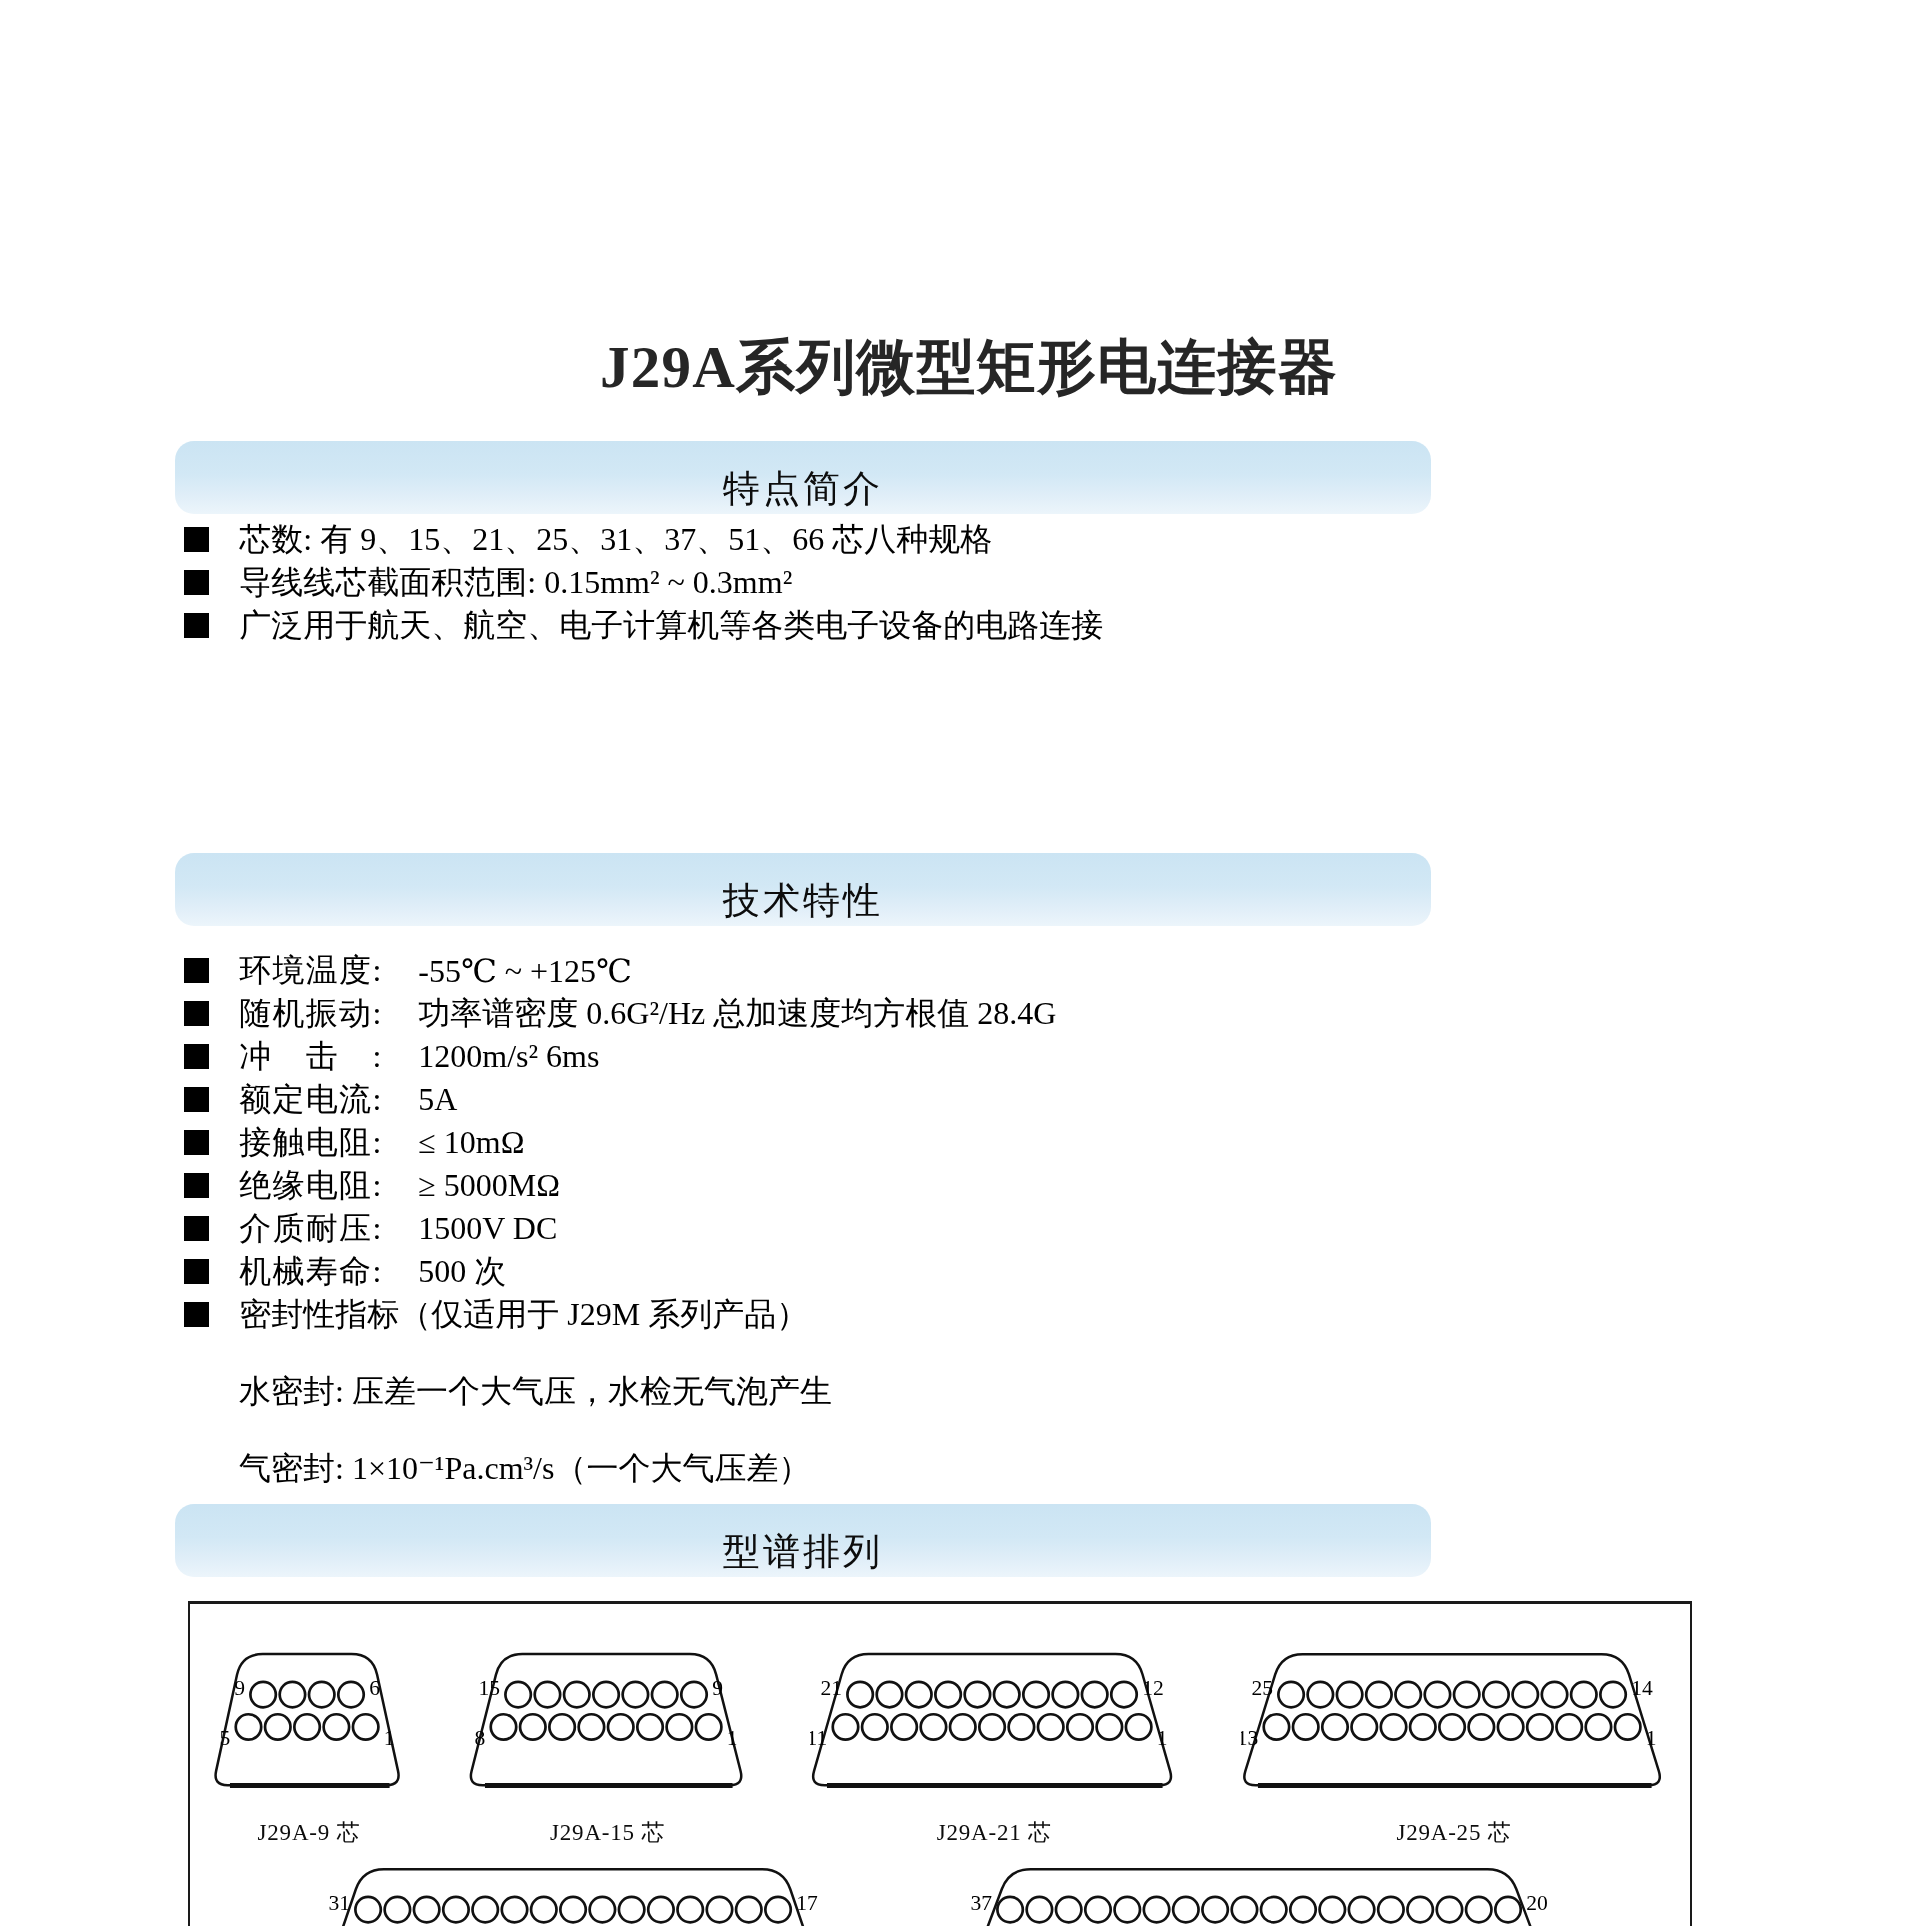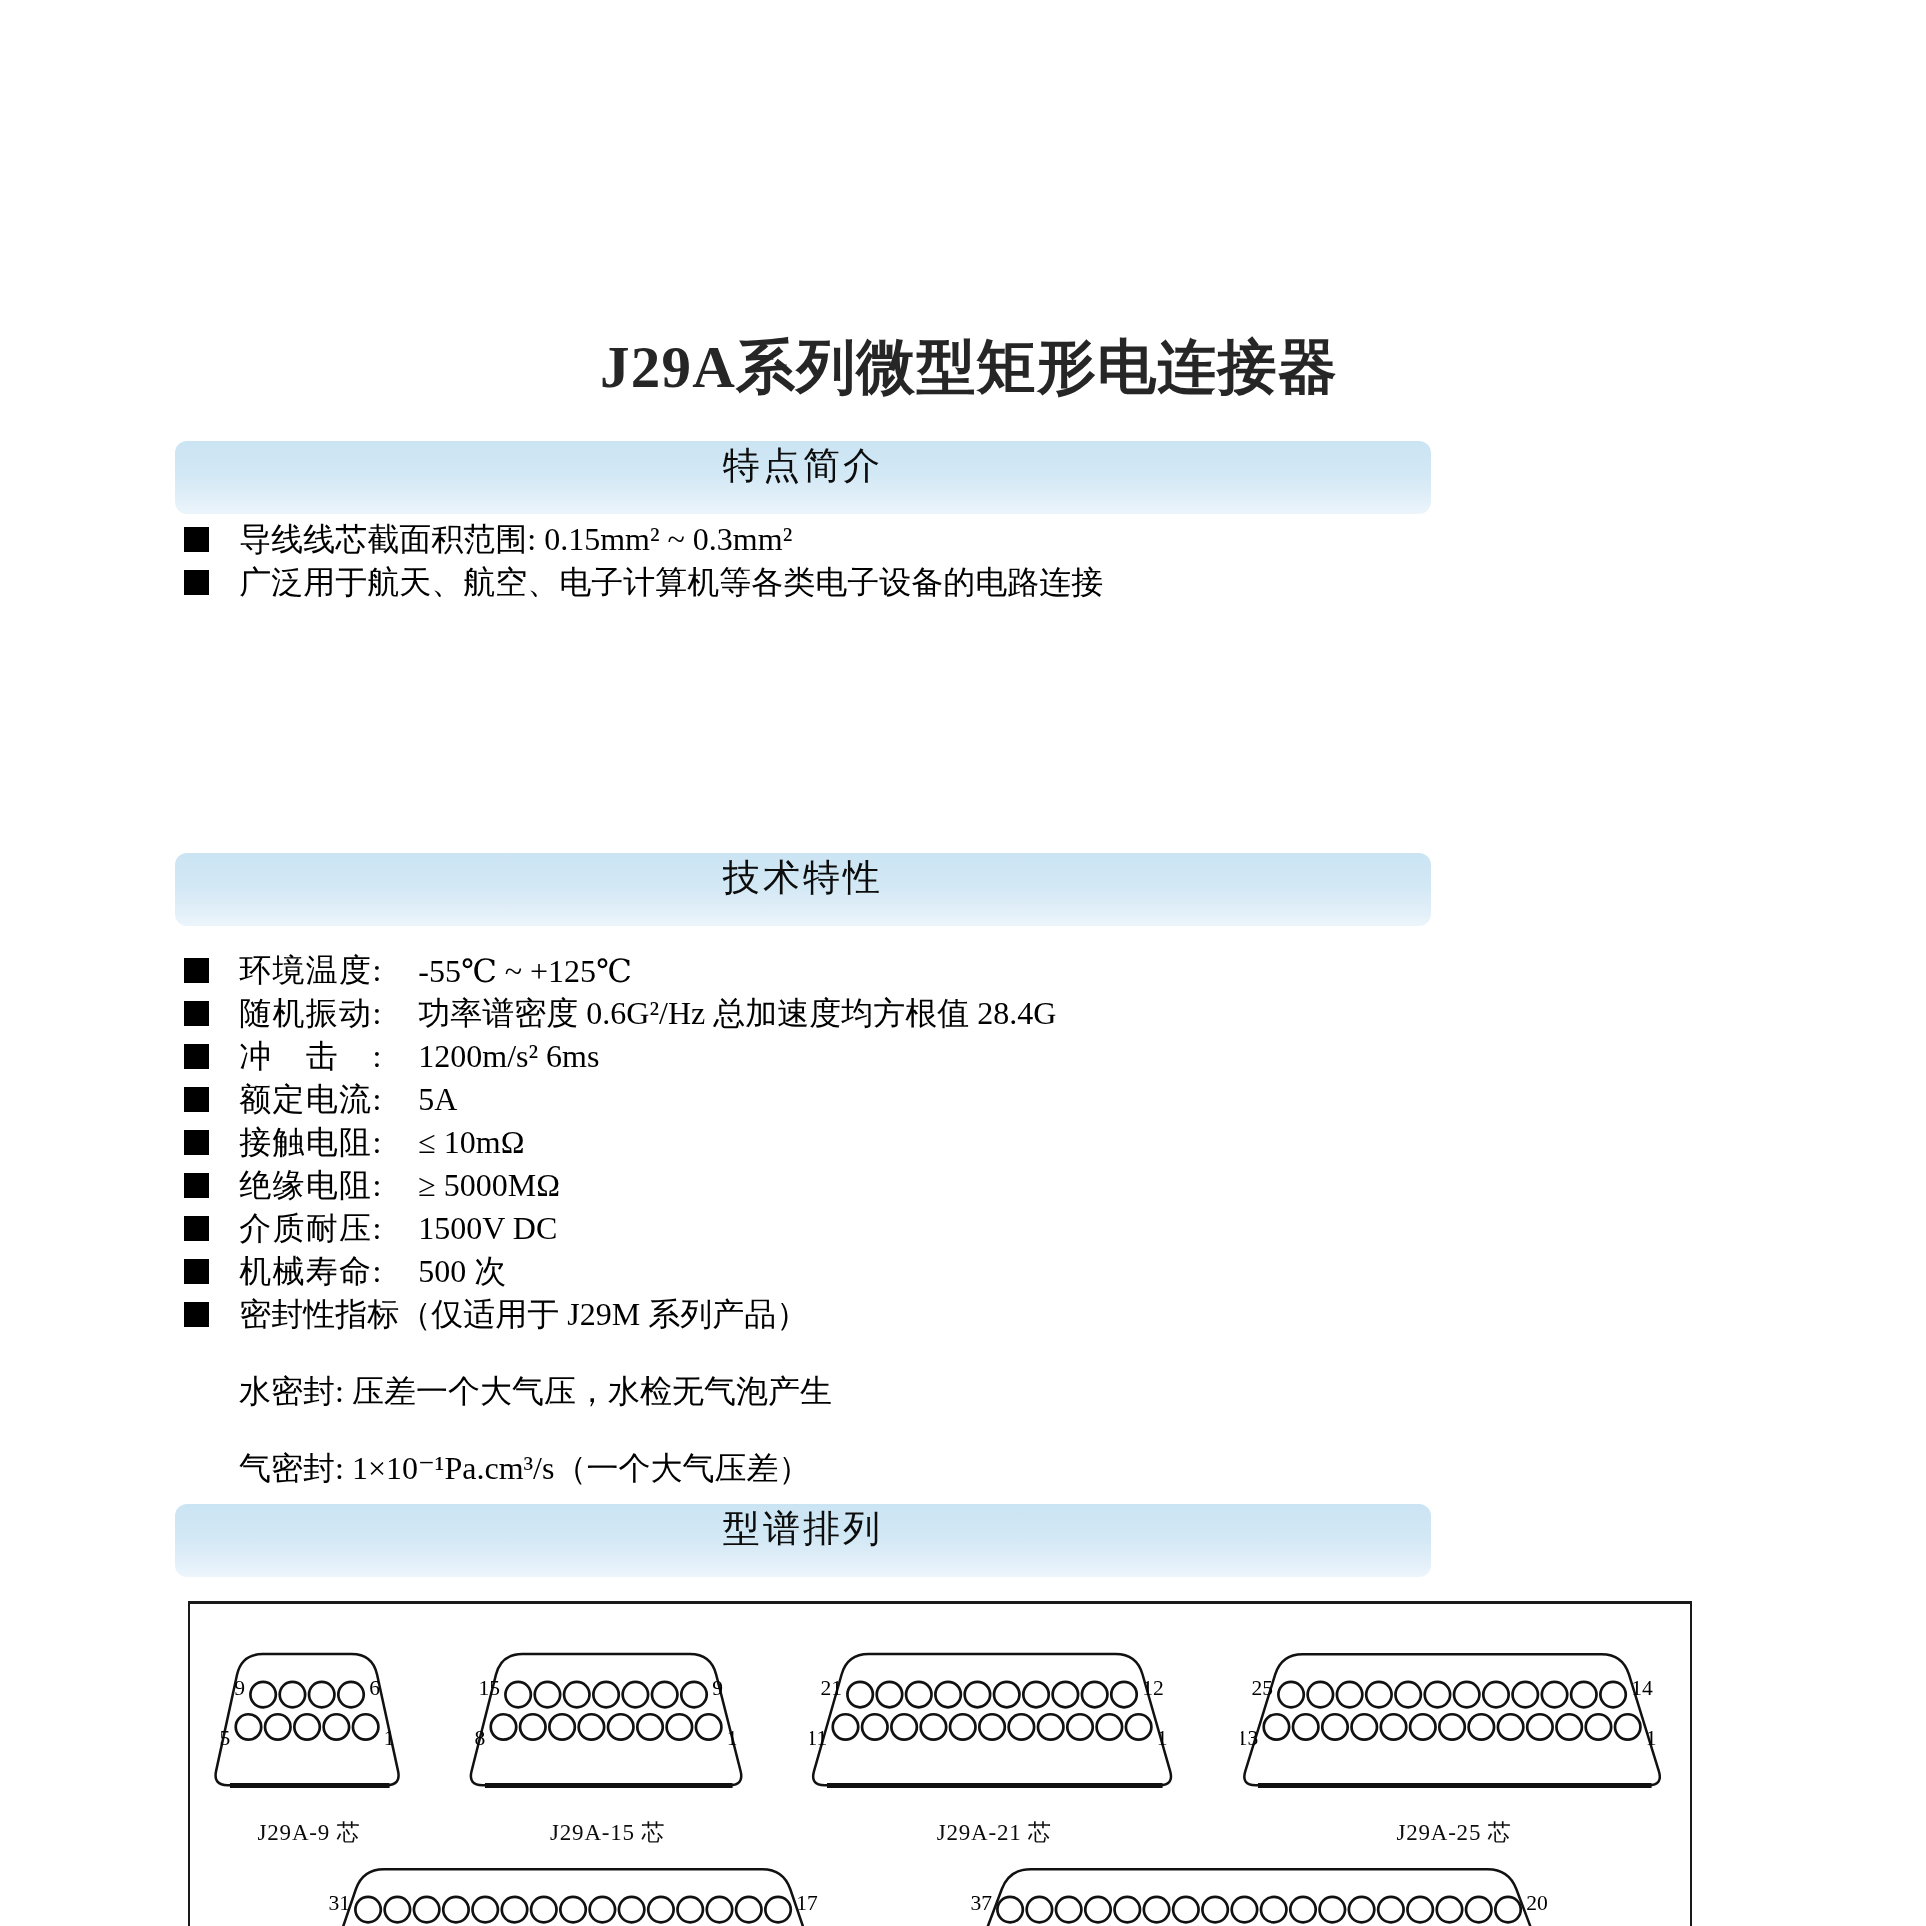--- a/index.html
+++ b/index.html
@@ -6,23 +6,23 @@
   body{
     width:1938px;height:2648px;position:relative;background:#ffffff;
     font-family:"Liberation Serif","DejaVu Serif",serif;color:#000;
   }
   .page-title{
     position:absolute;top:328px;left:0;width:100%;text-align:center;
     font-size:59px;font-weight:bold;color:#262626;letter-spacing:1.2px;
     font-family:"Liberation Serif","DejaVu Serif",serif;
   }
   .bar{
-    position:absolute;left:175px;width:1256px;height:73px;border-radius:12px;
+    position:absolute;left:175px;width:1256px;height:73px;border-radius:19px;
     background:linear-gradient(180deg,#cbe4f3 0%,#d2e8f5 45%,#e0eef8 75%,#ecf5fb 100%);
-    display:flex;align-items:flex-start;justify-content:center;
+    display:flex;align-items:flex-end;justify-content:center;
     font-size:37px;letter-spacing:3.1px;color:#0d0d0d;
   }
   .bar-features{top:441px;}
   .bar-tech{top:853px;}
   .bar-spectrum{top:1504px;}
   .list{position:absolute;left:175px;width:1579px;}
   .features-list{top:518px;}
   .tech-list{top:949px;}
   .li-row{height:43px;display:flex;align-items:center;font-size:32px;white-space:nowrap;}
   .bullet{flex:0 0 auto;width:25.4px;height:25.4px;background:#000;margin:0 30px 0 8.9px;}
@@ -44,20 +44,24 @@
 
 <div class="page-title">J29A系列微型矩形电连接器</div>
 
 <div class="bar bar-features">
   <span>特点简介</span>
 </div>
 
 <div class="list features-list">
     <div class="li-row">
       <span class="bullet"></span>
+      <span>芯数: 有 9、15、21、25、31、37、51、66 芯八种规格</span>
+    </div>
+    <div class="li-row">
+      <span class="bullet"></span>
       <span>导线线芯截面积范围: 0.15mm² ~ 0.3mm²</span>
     </div>
     <div class="li-row">
       <span class="bullet"></span>
       <span>广泛用于航天、航空、电子计算机等各类电子设备的电路连接</span>
     </div>
   </div>
 
 <div class="bar bar-tech">
   <span>技术特性</span>

